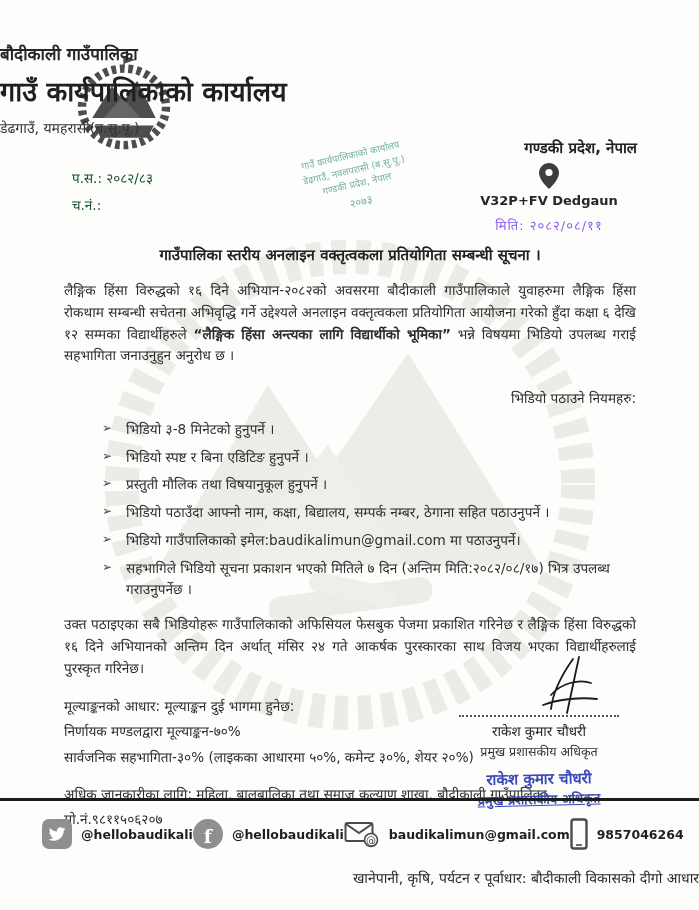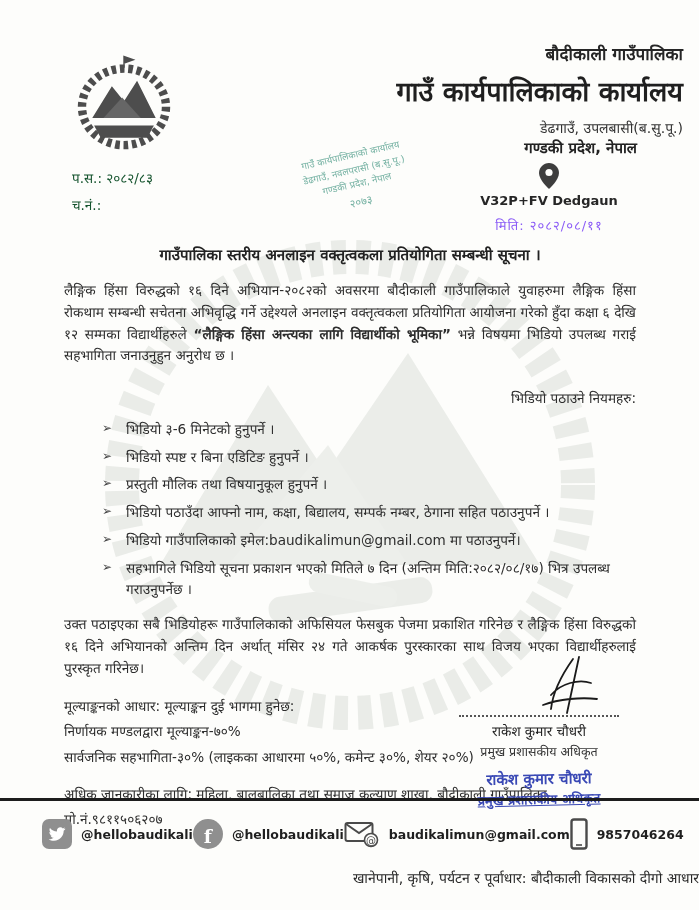--- a/index.html
+++ b/index.html
@@ -7,21 +7,21 @@
   .page {
     position:relative; width:699px; height:910px; margin:0 auto;
     background:#fdfdfb; color:#2e2e2e; overflow:hidden;
   }
 
   
   .watermark { position:absolute; left:78px; top:235px; opacity:0.13; pointer-events:none; }
 
   
   .emblem { position:absolute; left:68px; top:52px; }
-  .head-center { position:absolute; left:0; right:16px; top:42px; text-align:right; }
+  .head-center { position:absolute; left:0; right:7px; top:42px; text-align:left; }
   .head-muni   { font-size:17px; font-weight:bold; color:#262626; }
   .head-office { font-size:27px; font-weight:bold; color:#1f1f1f; margin-top:7px; }
   .head-addr   { font-size:14px; color:#333; margin-top:9px; }
   .head-prov   { position:absolute; right:62px; top:137px; font-size:15px; font-weight:bold; color:#222; }
 
   
   .ref-block { position:absolute; left:72px; top:165px; font-size:13.5px; line-height:2.0; color:#14532d; }
   .office-stamp {
     position:absolute; left:276px; top:148px; width:160px; text-align:center;
     transform:rotate(-13deg); color:#3e937f; opacity:0.72; font-size:9.5px; line-height:1.55;
@@ -79,21 +79,21 @@
     <path d="M60 16 v-12 l10 3.5 -10 3.5" fill="#4d4d4d" stroke="#4d4d4d" stroke-width="1.5"></path>
     <ellipse cx="60" cy="58" rx="45" ry="41" fill="none" stroke="#4d4d4d" stroke-width="9" stroke-dasharray="5 4"></ellipse>
     <polygon points="26,70 47,36 60,52 74,30 94,70" fill="#4d4d4d"></polygon>
     <polygon points="38,70 58,48 78,70" fill="#666"></polygon>
     <path d="M28 78 h64 l-7 13 h-50 z" fill="#4d4d4d"></path>
   </svg>
 
   <div class="head-center">
     <div class="head-muni">बौदीकाली गाउँपालिका</div>
     <div class="head-office">गाउँ कार्यपालिकाको कार्यालय</div>
-    <div class="head-addr">डेढगाउँ, उपलबासी(ब.सु.पू.)</div>
+    <div class="head-addr">डेढगाउँ, यमहरासी(ब.सु.पू.)</div>
   </div>
   <div class="head-prov">गण्डकी प्रदेश, नेपाल</div>
 
   <div class="ref-block">
     <div>
       <span>प.स.:</span>
       <span>२०८२/८३</span>
     </div>
     <div>
       <span>च.नं.:</span>
@@ -124,21 +124,21 @@
 
     <div class="para">
       <span>लैङ्गिक हिंसा विरुद्धको १६ दिने अभियान-२०८२को अवसरमा बौदीकाली गाउँपालिकाले युवाहरुमा लैङ्गिक हिंसा रोकथाम सम्बन्धी सचेतना अभिवृद्धि गर्ने उद्देश्यले अनलाइन वक्तृत्वकला प्रतियोगिता आयोजना गरेको हुँदा कक्षा ६ देखि १२ सम्मका विद्यार्थीहरुले </span><span class="quote-bold">“लैङ्गिक हिंसा अन्त्यका लागि विद्यार्थीको भूमिका”</span><span> भन्ने विषयमा भिडियो उपलब्ध गराई सहभागिता जनाउनुहुन अनुरोध छ ।</span>
     </div>
 
     <div class="rules-heading">भिडियो पठाउने नियमहरु:</div>
 
     <ul class="rules">
       <li>
           <span class="bullet">➢</span>
-          <span>भिडियो ३-6 मिनेटको हुनुपर्ने ।</span>
+          <span>भिडियो ३-8 मिनेटको हुनुपर्ने ।</span>
         </li>
       <li>
           <span class="bullet">➢</span>
           <span>भिडियो स्पष्ट र बिना एडिटिङ हुनुपर्ने ।</span>
         </li>
       <li>
           <span class="bullet">➢</span>
           <span>प्रस्तुती मौलिक तथा विषयानुकूल हुनुपर्ने ।</span>
         </li>
       <li>

